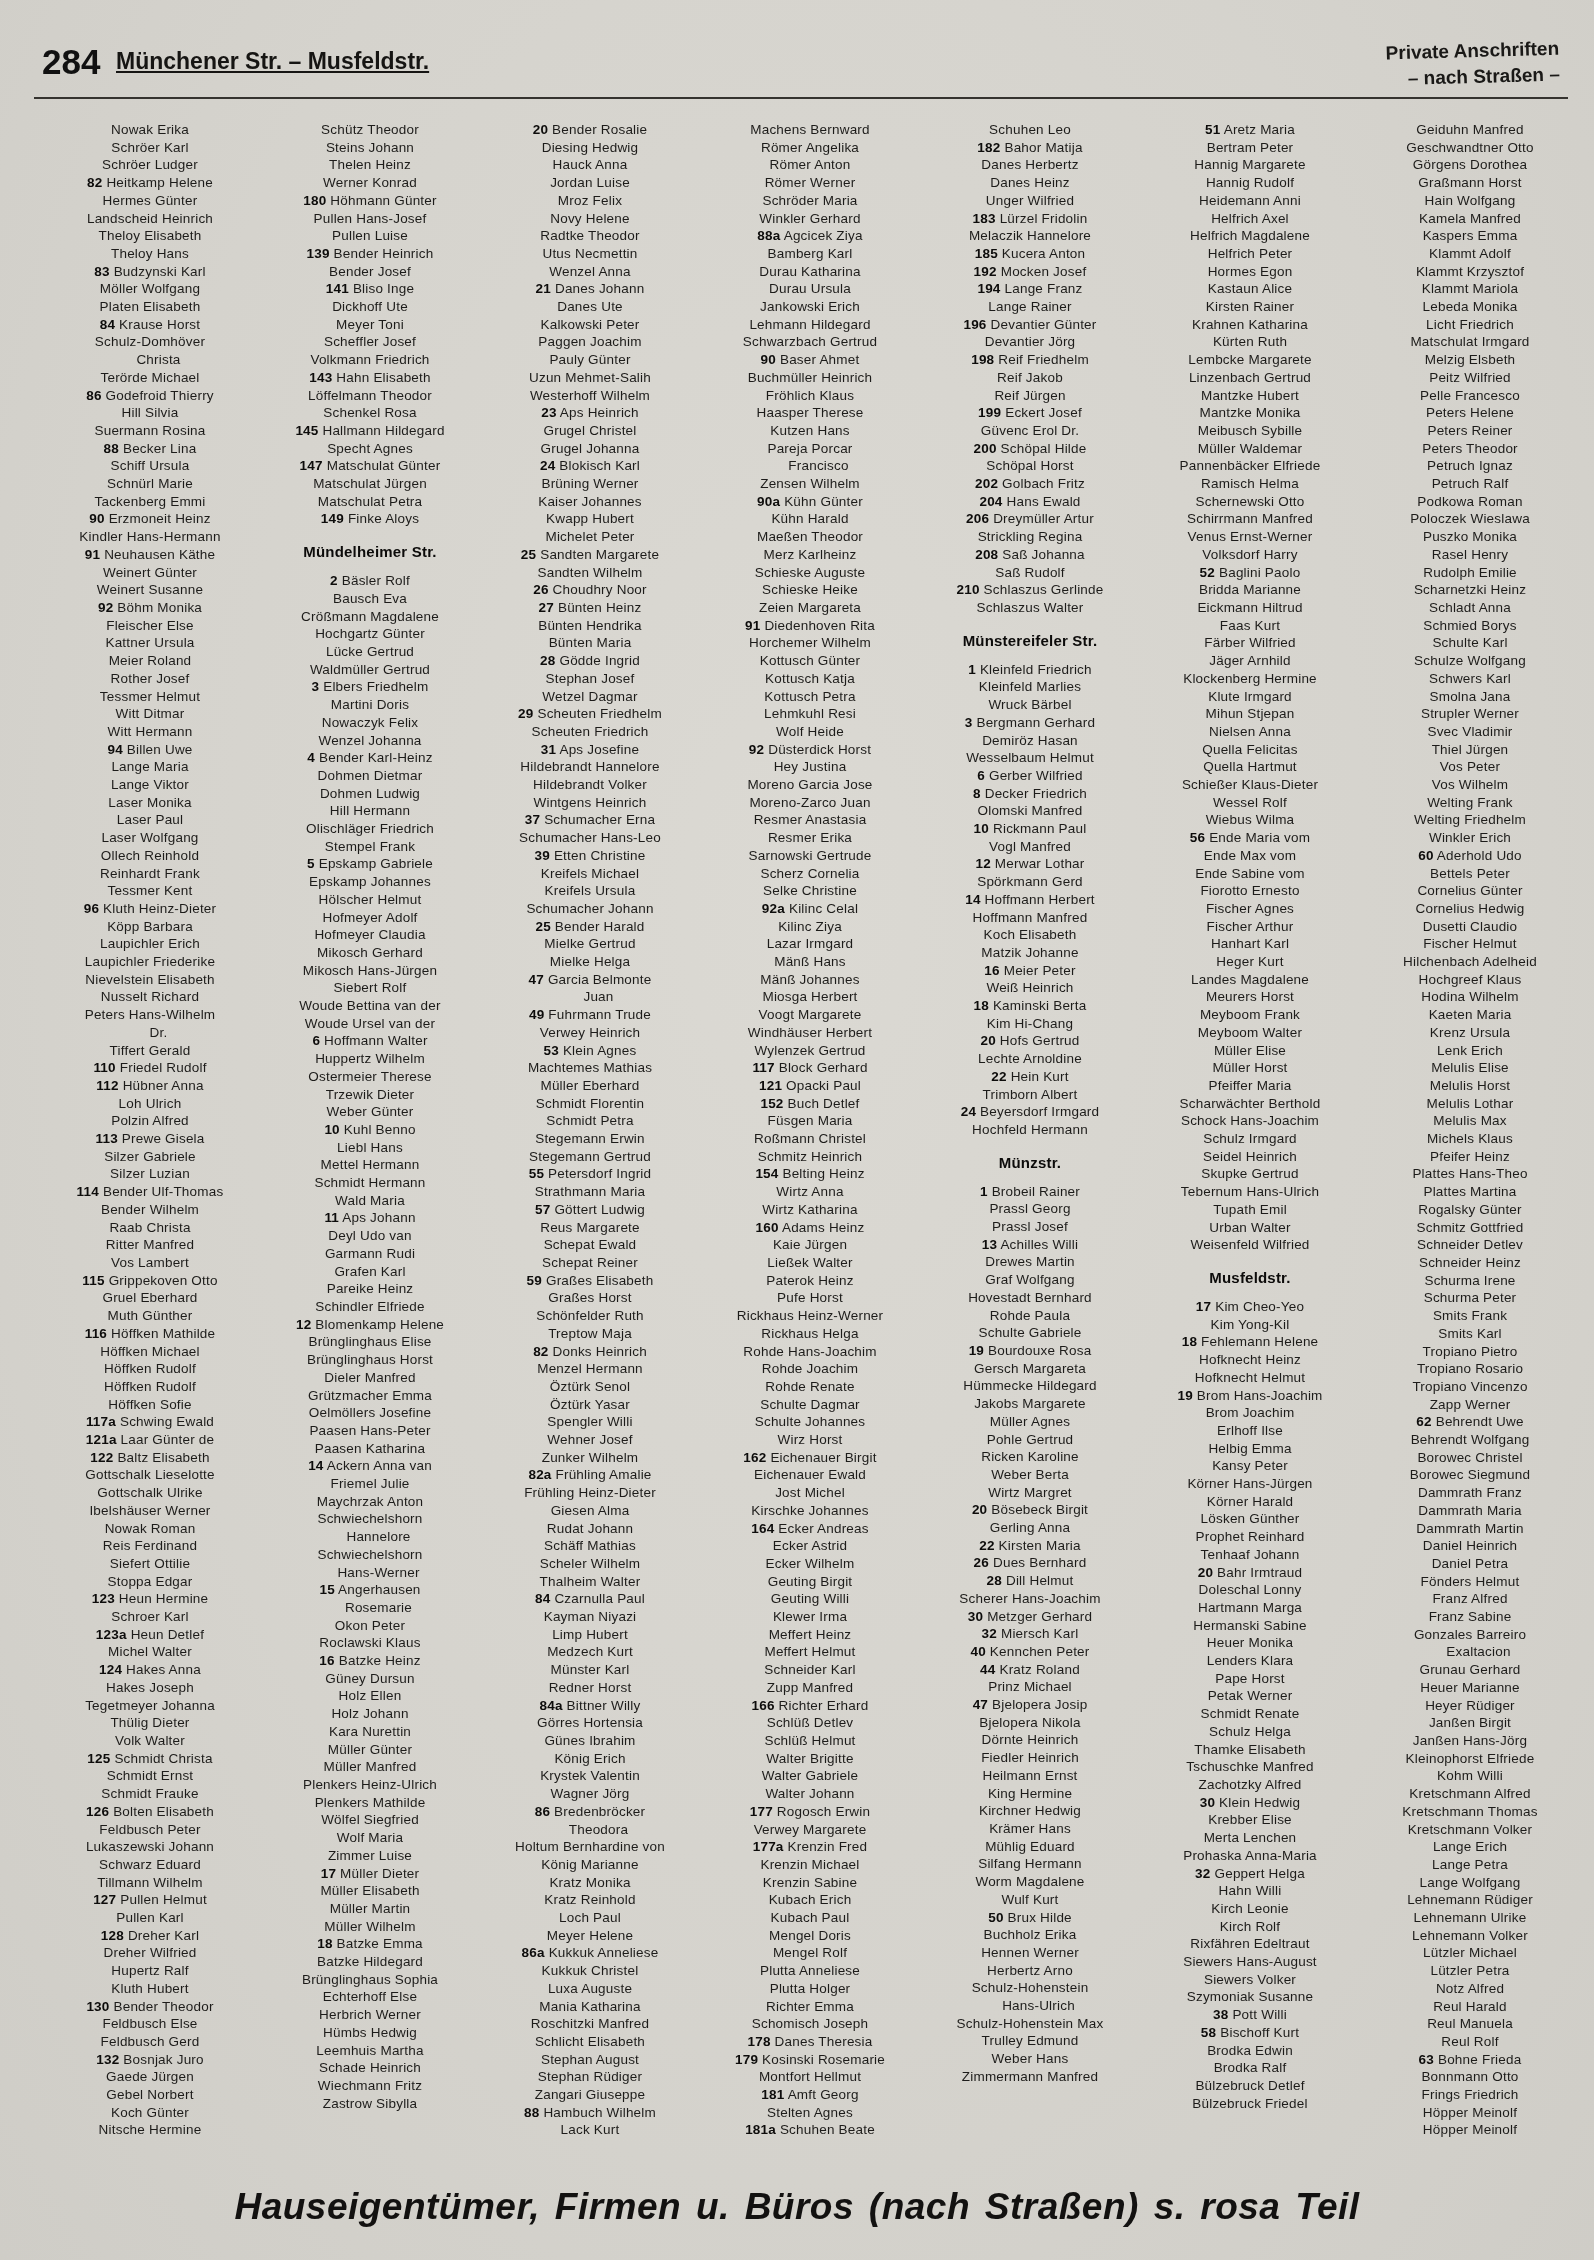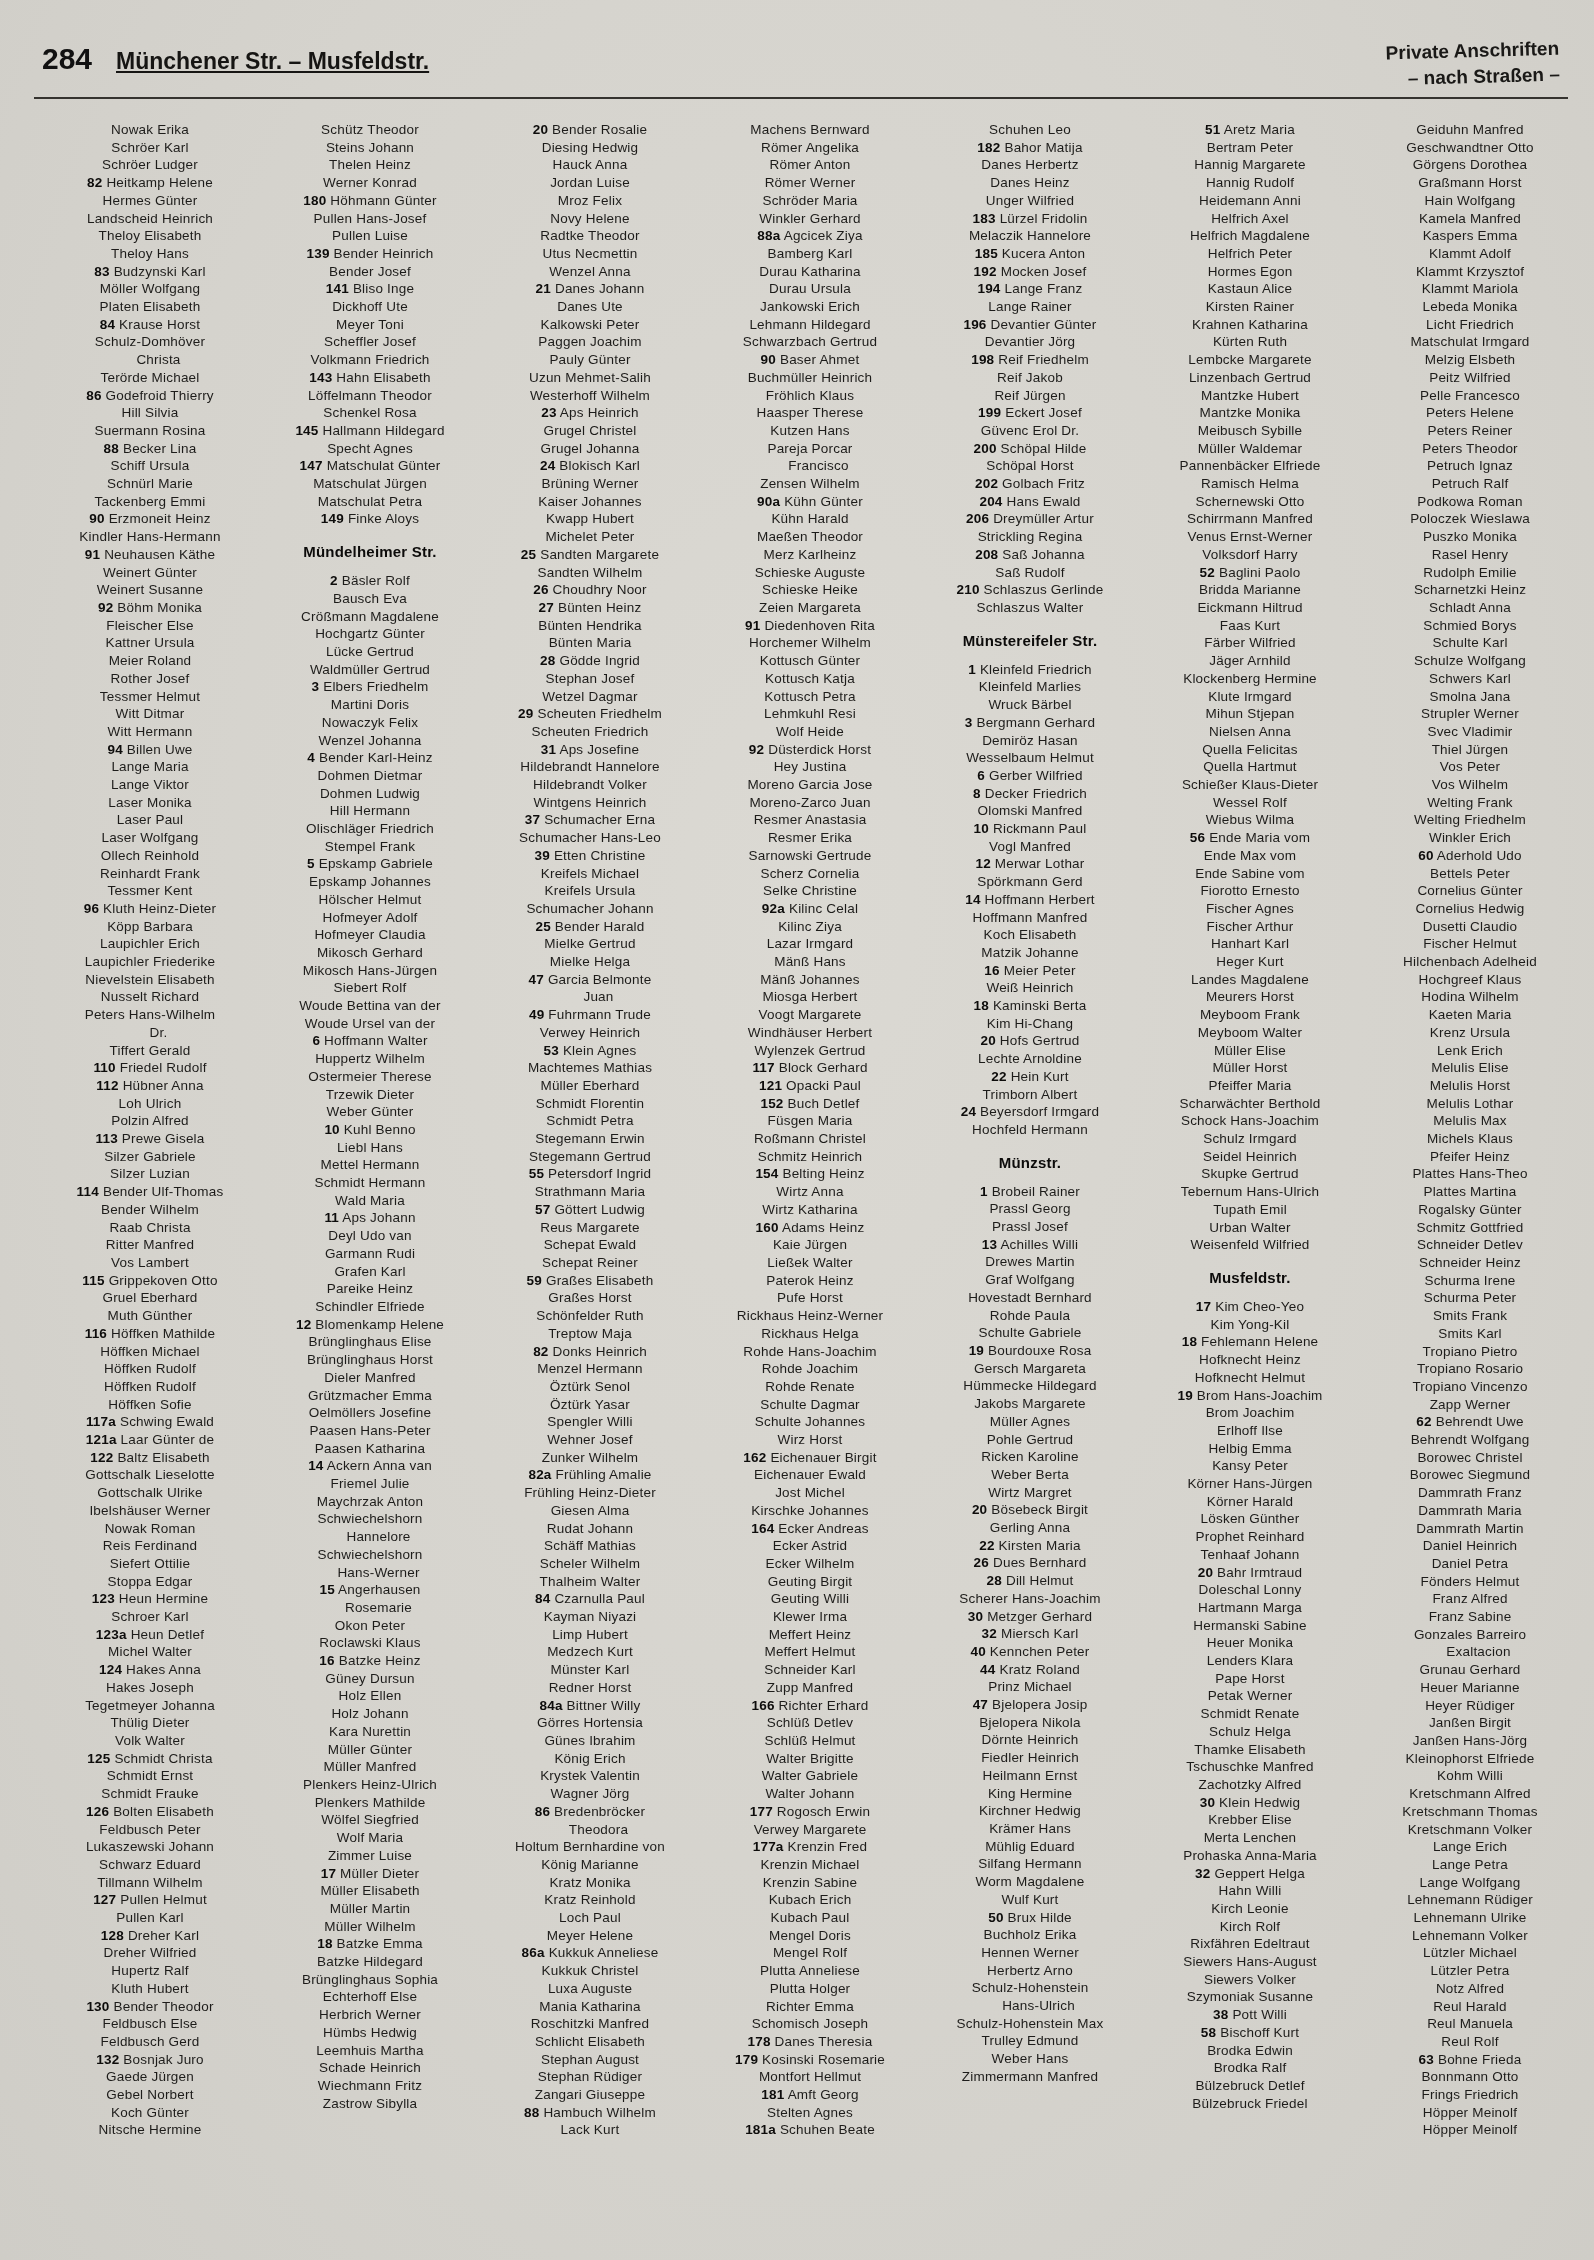--- a/index.html
+++ b/index.html
@@ -2,21 +2,21 @@
 <html><head>
 <meta charset="utf-8">
 <style>
   html,body{margin:0;padding:0;}
   .page{
     position:relative;width:1594px;height:2260px;overflow:hidden;
     background:#d7d5cf;
     background-image:radial-gradient(ellipse at 50% 40%, #dbd9d3 0%, #d5d3cd 60%, #cfcdc7 100%);
     font-family:"Liberation Sans", sans-serif;color:#1c1b19;
   }
-  .hdr-num{position:absolute;left:42px;top:42px;font-size:30px;font-weight:700;color:#111;}
+  .hdr-num{position:absolute;left:42px;top:42px;font-size:35px;font-weight:700;color:#111;}
   .hdr-title{position:absolute;left:116px;top:48px;font-size:23px;font-weight:700;color:#161513;text-decoration:underline;}
   .hdr-corner{position:absolute;right:34px;top:38px;text-align:right;font-size:19px;font-weight:700;
     line-height:26px;color:#1a1917;transform:rotate(-1.6deg);}
   .hdr-rule{position:absolute;left:34px;right:26px;top:97px;height:2px;background:#35332f;}
   .columns{position:absolute;left:40px;top:121px;display:flex;}
   .col{width:220px;flex:none;text-align:center;}
   .entry{
     font-size:13.5px;line-height:17.7px;letter-spacing:.2px;
     padding-left:17px;text-indent:-17px;color:#1d1c1a;
     font-weight:500;
@@ -830,13 +830,14 @@
         <div class="entry">Reul Manuela</div>
         <div class="entry">Reul Rolf</div>
         <div class="entry"><b>63</b> Bohne Frieda</div>
         <div class="entry">Bonnmann Otto</div>
         <div class="entry">Frings Friedrich</div>
         <div class="entry">Höpper Meinolf</div>
         <div class="entry">Höpper Meinolf</div>
       </div>
     </div>
 
+  <div class="footer">Hauseigentümer, Firmen u. Büros (nach Straßen) s. rosa Teil</div>
 </div>
 
 </body></html>

